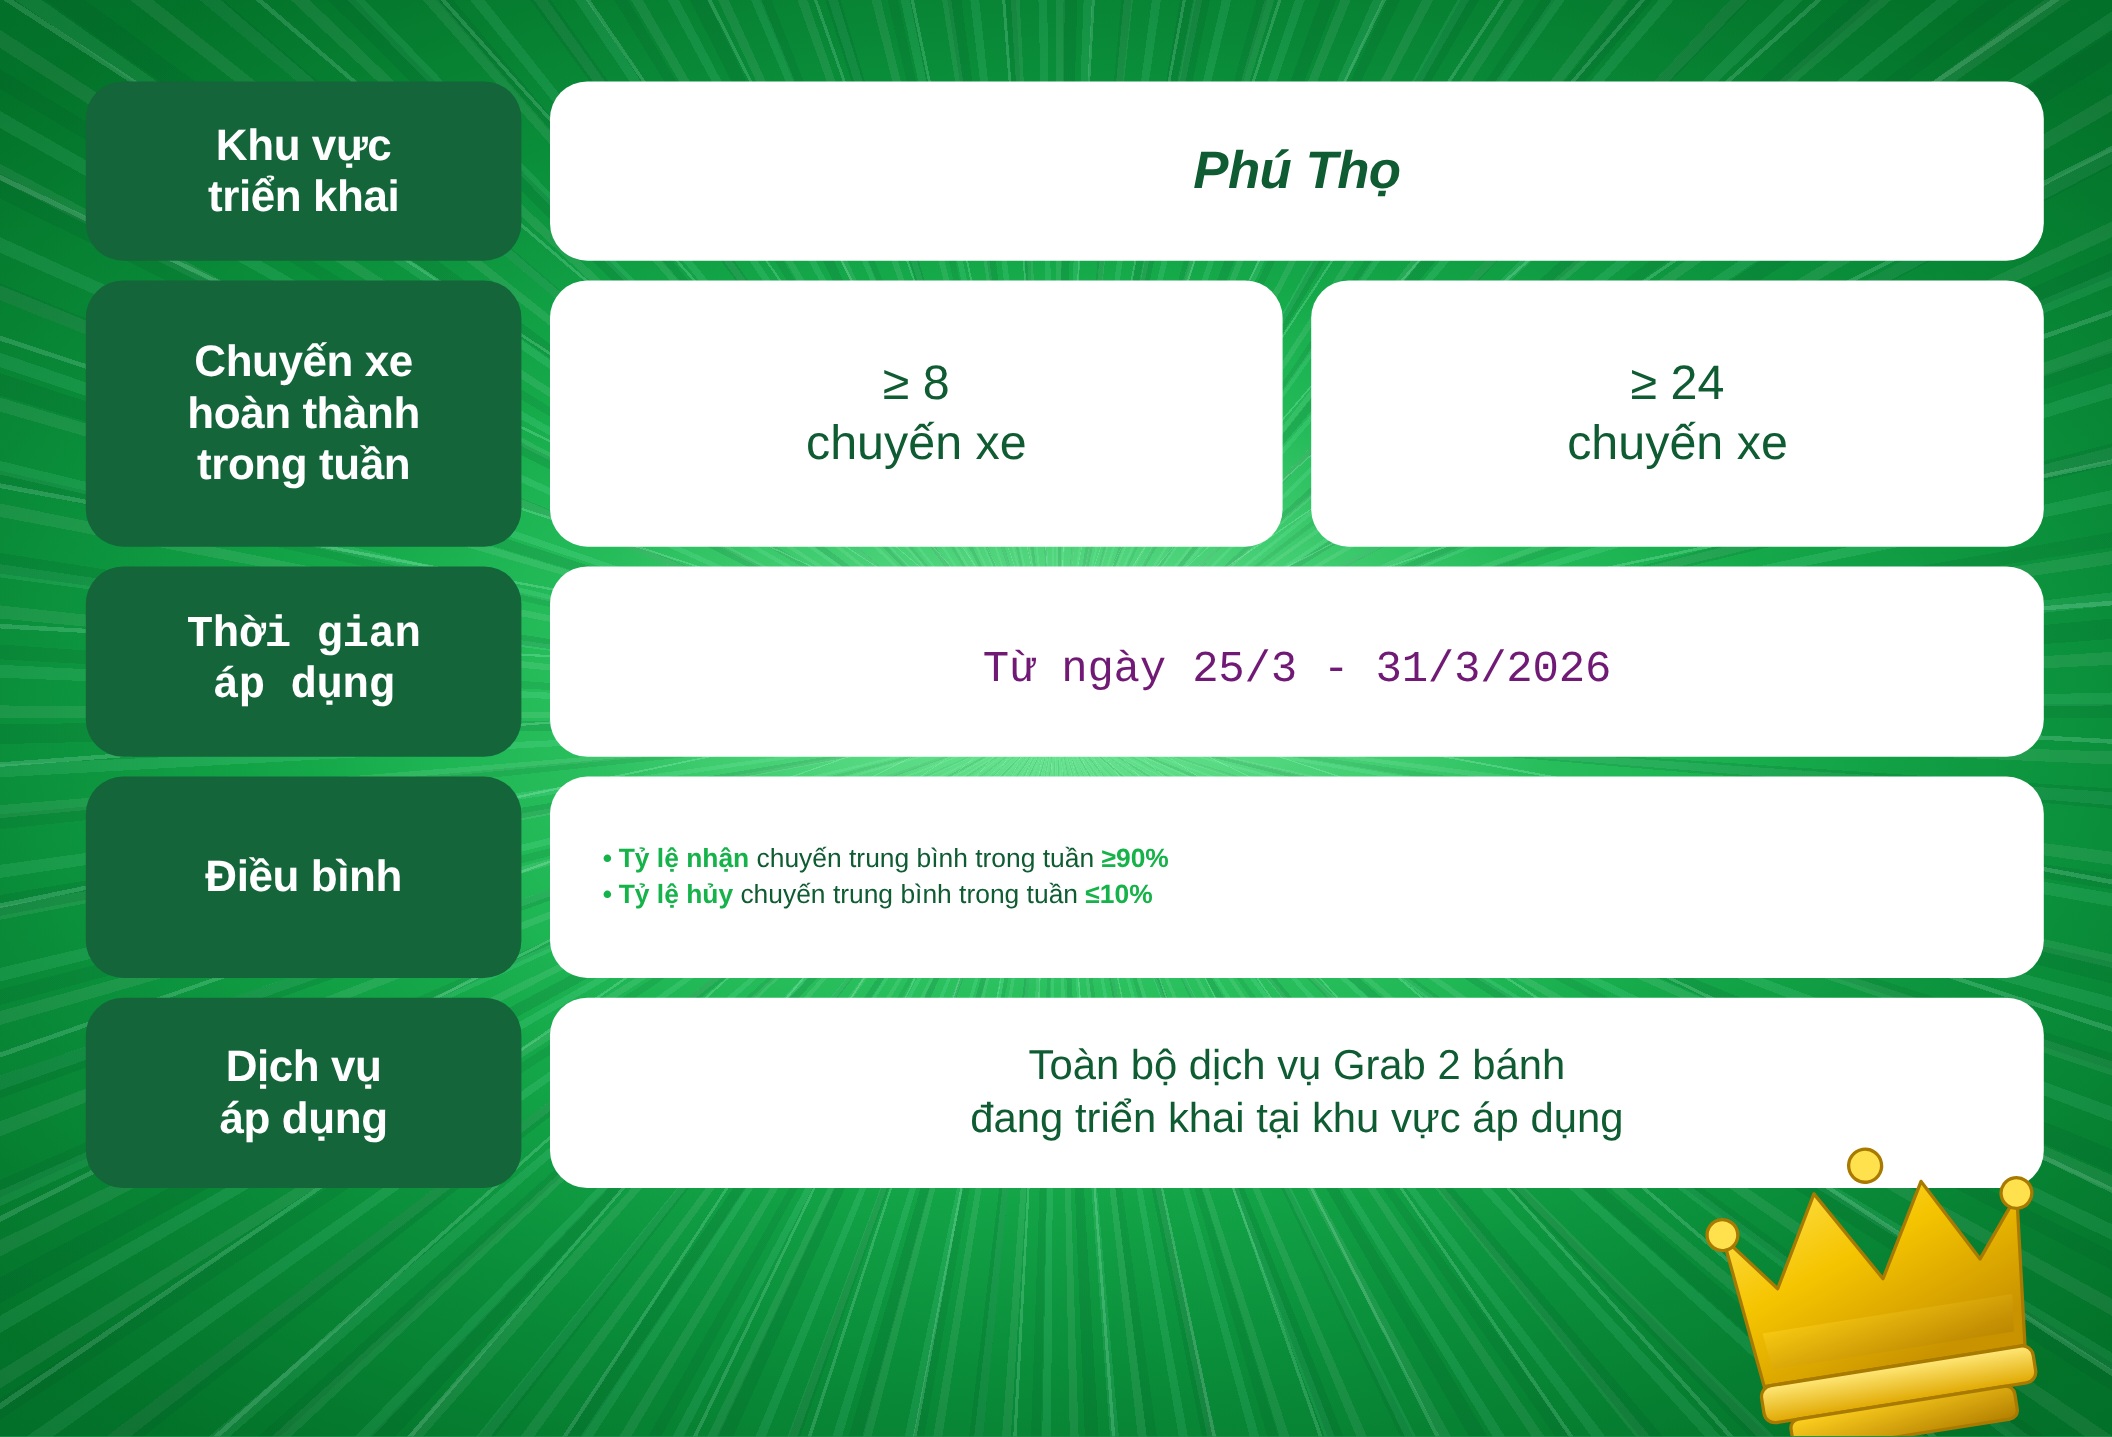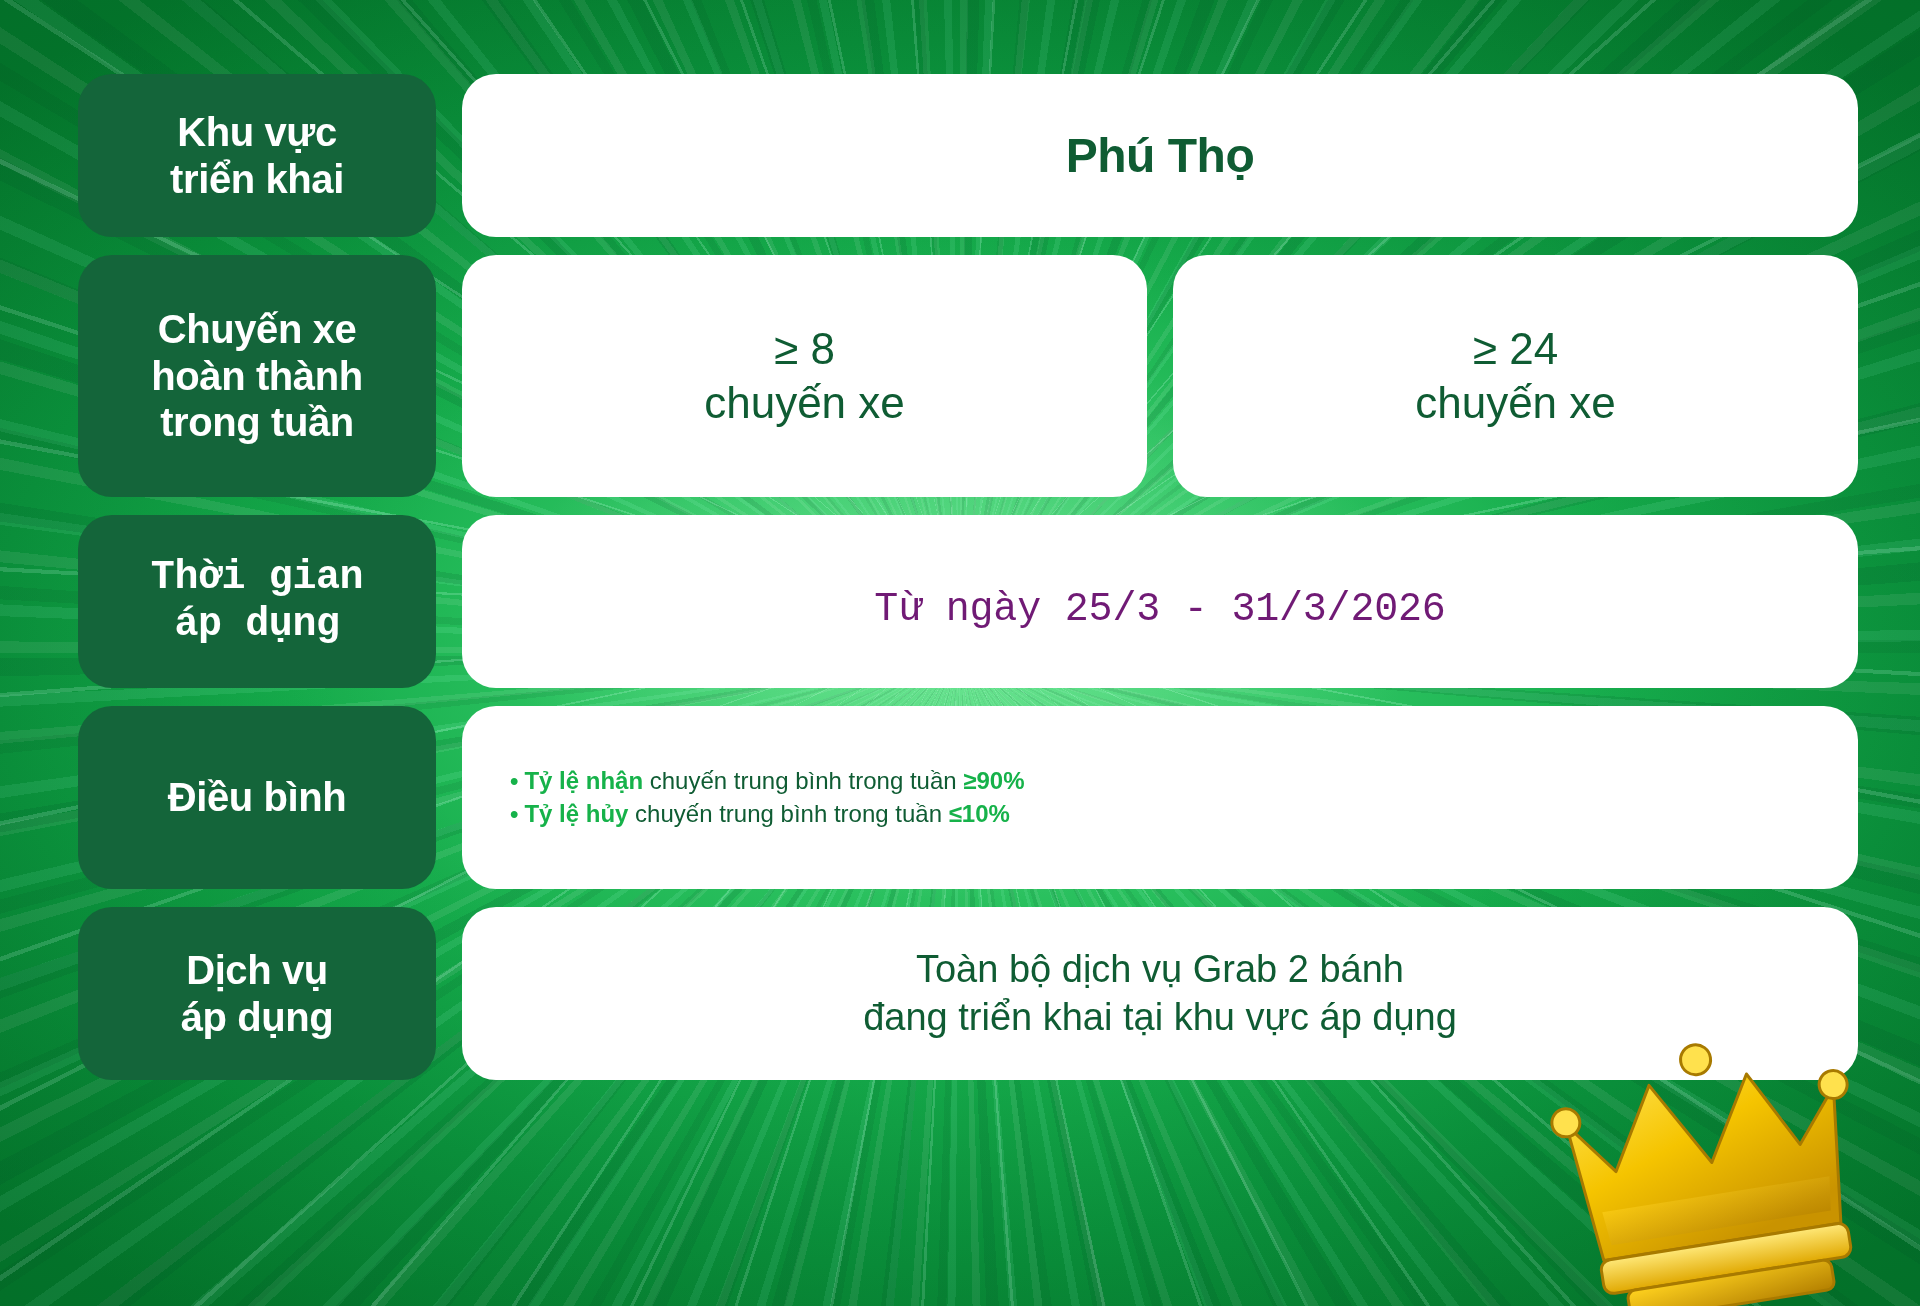--- a/index.html
+++ b/index.html
@@ -104,21 +104,21 @@
     border-radius: 34px;
     color: #ffffff;
     display: flex;
     align-items: center;
     justify-content: center;
     text-align: center;
     font-weight: 700;
     font-size: 40px;
     line-height: 1.16;
     letter-spacing: -0.4px;
-    padding: 14px 4px;
+    padding: 14px 23px;
     white-space: pre-line;
   }
   .cards {
     flex: 1 1 auto;
     display: flex;
     gap: 26px;
   }
   .card {
     background: #ffffff;
     border-radius: 34px;
@@ -140,20 +140,21 @@
   .r-cond   .label, .r-cond   .card { min-height: 155px; }
   .r-serv   .label, .r-serv   .card { min-height: 145px; }
 
   
   .area-title {
     color: #0f5c33;
     font-weight: 700;
     font-size: 48px;
     line-height: 1.08;
     letter-spacing: -0.5px;
+    font-style: italic;
   }
   .area-sub {
     color: #0f5c33;
     font-style: italic;
     font-weight: 600;
     font-size: 32px;
     line-height: 1.2;
     margin-top: 4px;
   }
   .reward-amount {

